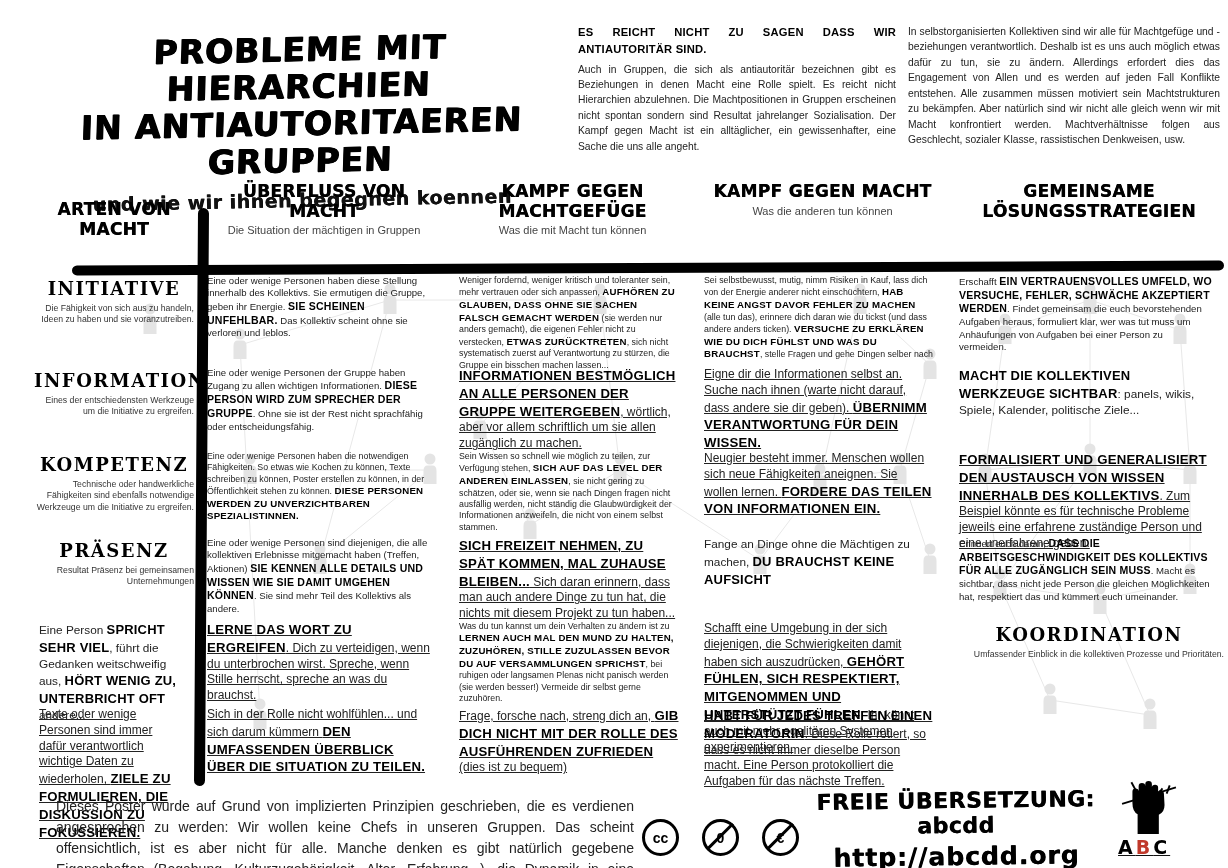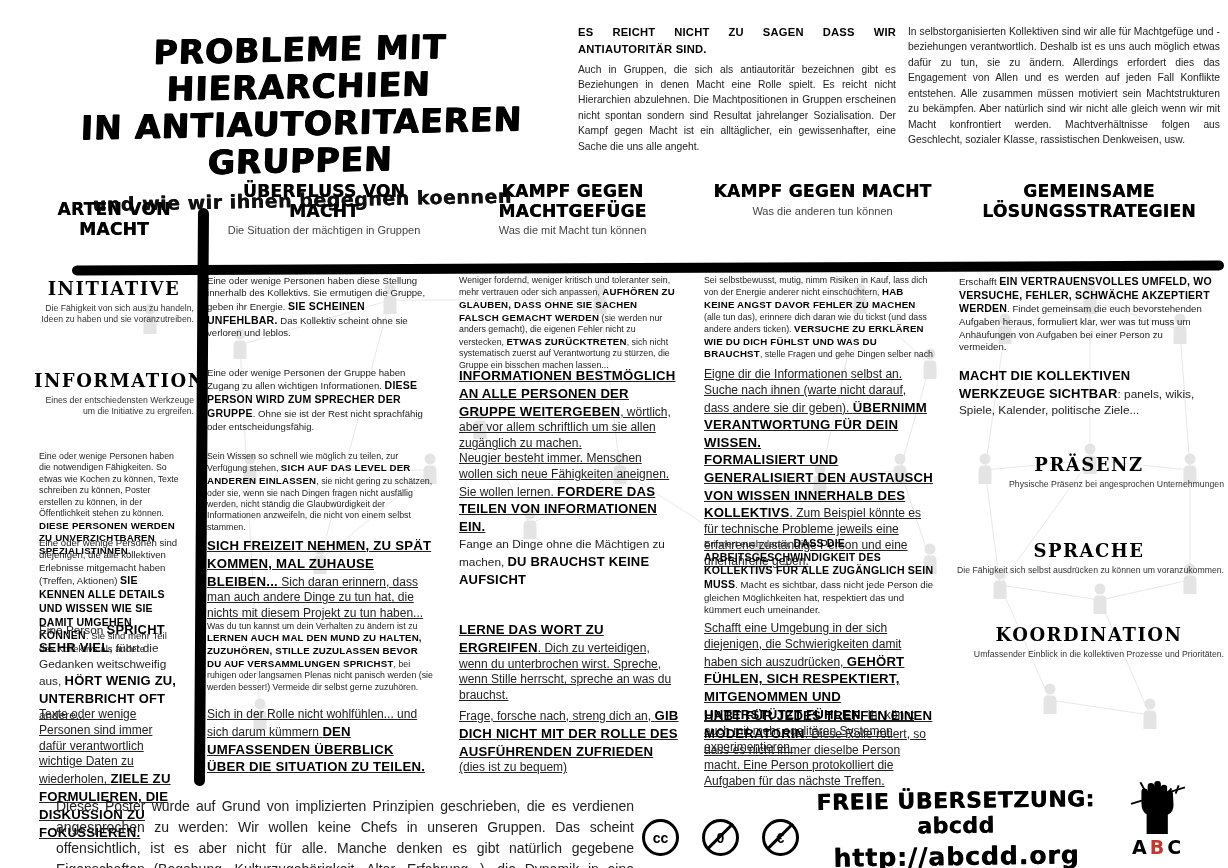--- a/index.html
+++ b/index.html
@@ -51,21 +51,21 @@
   .fn-body{font-size:14px;line-height:1.5;text-align:justify;color:#222;margin-top:12px;}
   .licenses{position:absolute;left:642px;top:819px;display:flex;gap:23px;justify-content:flex-end;}
   .lic{width:31px;height:31px;border:3px solid #000;border-radius:50%;display:flex;align-items:center;
         justify-content:center;font-weight:bold;font-size:14px;color:#000;position:relative;}
   .lic.slash::after{content:"";position:absolute;left:-3px;top:13px;width:36px;height:2.6px;
         background:#000;transform:rotate(-45deg);}
   .credit{position:absolute;left:800px;top:788px;width:312px;text-align:center;transform:rotate(-0.8deg);
         font-family:"DejaVu Sans",sans-serif;font-weight:bold;color:#000;}
   .credit-l1{font-size:22px;letter-spacing:0.5px;text-shadow:0.5px 0 #000;}
   .credit-l2{font-size:25px;letter-spacing:1px;text-shadow:0.6px 0 #000;margin-top:4px;}
-  .abclogo{position:absolute;left:1118px;top:776px;width:80px;text-align:center;}
+  .abclogo{position:absolute;left:1118px;top:776px;width:80px;text-align:left;text-decoration:underline;}
   .abcletters{font-family:"DejaVu Sans",sans-serif;font-weight:bold;font-size:19px;letter-spacing:3px;
         margin-top:-2px;color:#000;}
   .abcletters .red{color:#c0392b;}
 </style>
 </head>
 <body>
 
 <div class="page">
 
   <svg class="bg-net" width="1228" height="868">
@@ -192,41 +192,41 @@
 
       <div class="lcell">
         <div class="rlabel">INFORMATION</div>
         <div class="rdesc">Eines der entschiedensten Werkzeuge um die Initiative zu ergreifen.</div>
       </div>
       <div class="cell n"><span>Eine oder wenige Personen der Gruppe haben Zugang zu allen wichtigen Informationen. </span><b>DIESE PERSON WIRD ZUM SPRECHER DER GRUPPE</b><span>. Ohne sie ist der Rest nicht sprachfähig oder entscheidungsfähig.</span></div>
       <div class="cell m"><b>INFORMATIONEN BESTMÖGLICH AN ALLE PERSONEN DER GRUPPE WEITERGEBEN</b><span>, wörtlich, aber vor allem schriftlich um sie allen zugänglich zu machen.</span></div>
       <div class="cell m"><span>Eigne dir die Informationen selbst an. Suche nach ihnen (warte nicht darauf, dass andere sie dir geben). </span><b>ÜBERNIMM VERANTWORTUNG FÜR DEIN WISSEN.</b></div>
       <div class="cell l"><b>MACHT DIE KOLLEKTIVEN WERKZEUGE SICHTBAR</b><span>: panels, wikis, Spiele, Kalender, politische Ziele...</span></div>
 
+      <div class="lcell">
+        <div class="rlabel">KOMPETENZ</div>
+        <div class="rdesc">Technische oder handwerkliche Fähigkeiten sind ebenfalls notwendige Werkzeuge um die Initiative zu ergreifen.</div>
+      </div>
       <div class="cell s"><span>Eine oder wenige Personen haben die notwendigen Fähigkeiten. So etwas wie Kochen zu können, Texte schreiben zu können, Poster erstellen zu können, in der Öffentlichkeit stehen zu können. </span><b>DIESE PERSONEN WERDEN ZU UNVERZICHTBAREN SPEZIALISTINNEN.</b></div>
       <div class="cell s"><span>Sein Wissen so schnell wie möglich zu teilen, zur Verfügung stehen, </span><b>SICH AUF DAS LEVEL DER ANDEREN EINLASSEN</b><span>, sie nicht gering zu schätzen, oder sie, wenn sie nach Dingen fragen nicht ausfällig werden, nicht ständig die Glaubwürdigkeit der Informationen anzweifeln, die nicht von einem selbst stammen.</span></div>
       <div class="cell m"><span>Neugier besteht immer. Menschen wollen sich neue Fähigkeiten aneignen. Sie wollen lernen. </span><b>FORDERE DAS TEILEN VON INFORMATIONEN EIN.</b></div>
       <div class="cell m"><b>FORMALISIERT UND GENERALISIERT DEN AUSTAUSCH VON WISSEN INNERHALB DES KOLLEKTIVS</b><span>. Zum Beispiel könnte es für technische Probleme jeweils eine erfahrene zuständige Person und eine unerfahrene geben.</span></div>
 
       <div class="lcell">
         <div class="rlabel">PRÄSENZ</div>
-        <div class="rdesc">Physische Präsenz bei angesprochen Unternehmungen</div>
+        <div class="rdesc">Resultat Präsenz bei gemeinsamen Unternehmungen</div>
       </div>
       <div class="cell n"><span>Eine oder wenige Personen sind diejenigen, die alle kollektiven Erlebnisse mitgemacht haben (Treffen, Aktionen) </span><b>SIE KENNEN ALLE DETAILS UND WISSEN WIE SIE DAMIT UMGEHEN KÖNNEN</b><span>. Sie sind mehr Teil des Kollektivs als andere.</span></div>
       <div class="cell m"><b>SICH FREIZEIT NEHMEN, ZU SPÄT KOMMEN, MAL ZUHAUSE BLEIBEN...</b><span> Sich daran erinnern, dass man auch andere Dinge zu tun hat, die nichts mit diesem Projekt zu tun haben...</span></div>
       <div class="cell l"><span>Fange an Dinge ohne die Mächtigen zu machen, </span><b>DU BRAUCHST KEINE AUFSICHT</b></div>
       <div class="cell n"><span>Erinnert euch daran, </span><b>DASS DIE ARBEITSGESCHWINDIGKEIT DES KOLLEKTIVS FÜR ALLE ZUGÄNGLICH SEIN MUSS</b><span>. Macht es sichtbar, dass nicht jede Person die gleichen Möglichkeiten hat, respektiert das und kümmert euch umeinander.</span></div>
 
-      <div class="lcell">
-        <div class="rlabel">SPRACHE</div>
-        <div class="rdesc">Die Fähigkeit sich selbst ausdrücken zu können um voranzukommen.</div>
-      </div>
       <div class="cell l"><span>Eine Person </span><b>SPRICHT SEHR VIEL</b><span>, führt die Gedanken weitschweifig aus, </span><b>HÖRT WENIG ZU, UNTERBRICHT OFT</b><span> andere...</span></div>
+      <div class="cell m"><b>LERNE DAS WORT ZU ERGREIFEN</b><span>. Dich zu verteidigen, wenn du unterbrochen wirst. Spreche, wenn Stille herrscht, spreche an was du brauchst.</span></div>
       <div class="cell s"><span>Was du tun kannst um dein Verhalten zu ändern ist zu </span><b>LERNEN AUCH MAL DEN MUND ZU HALTEN, ZUZUHÖREN, STILLE ZUZULASSEN BEVOR DU AUF VERSAMMLUNGEN SPRICHST</b><span>, bei ruhigen oder langsamen Plenas nicht panisch werden (sie werden besser!) Vermeide dir selbst gerne zuzuhören.</span></div>
-      <div class="cell m"><b>LERNE DAS WORT ZU ERGREIFEN</b><span>. Dich zu verteidigen, wenn du unterbrochen wirst. Spreche, wenn Stille herrscht, spreche an was du brauchst.</span></div>
       <div class="cell m"><span>Schafft eine Umgebung in der sich diejenigen, die Schwierigkeiten damit haben sich auszudrücken, </span><b>GEHÖRT FÜHLEN, SICH RESPEKTIERT, MITGENOMMEN UND UNTERSTÜTZT FÜHLEN</b><span>. Ihr könnt auch mit mehr egalitären Systemen experimentieren.</span></div>
 
       <div class="lcell">
         <div class="rlabel">KOORDINATION</div>
         <div class="rdesc">Umfassender Einblick in die kollektiven Prozesse und Prioritäten.</div>
       </div>
       <div class="cell m"><span>Texte oder wenige Personen sind immer dafür verantwortlich wichtige Daten zu wiederholen, </span><b>ZIELE ZU FORMULIEREN, DIE DISKUSSION ZU FOKUSSIEREN.</b></div>
       <div class="cell m"><span>Sich in der Rolle nicht wohlfühlen... und sich darum kümmern </span><b>DEN UMFASSENDEN ÜBERBLICK ÜBER DIE SITUATION ZU TEILEN.</b></div>
       <div class="cell m"><span>Frage, forsche nach, streng dich an, </span><b>GIB DICH NICHT MIT DER ROLLE DES AUSFÜHRENDEN ZUFRIEDEN</b><span> (dies ist zu bequem)</span></div>
       <div class="cell m"><b>HABT FÜR JEDES TREFFEN EINEN MODERATORIN</b><span>. Diese Rolle rotiert, so dass es nicht immer dieselbe Person macht. Eine Person protokolliert die Aufgaben für das nächste Treffen.</span></div>

